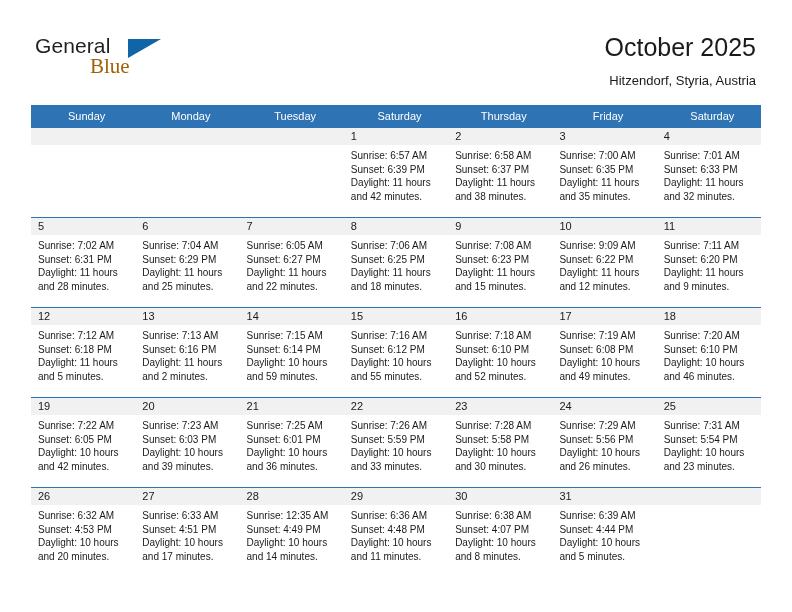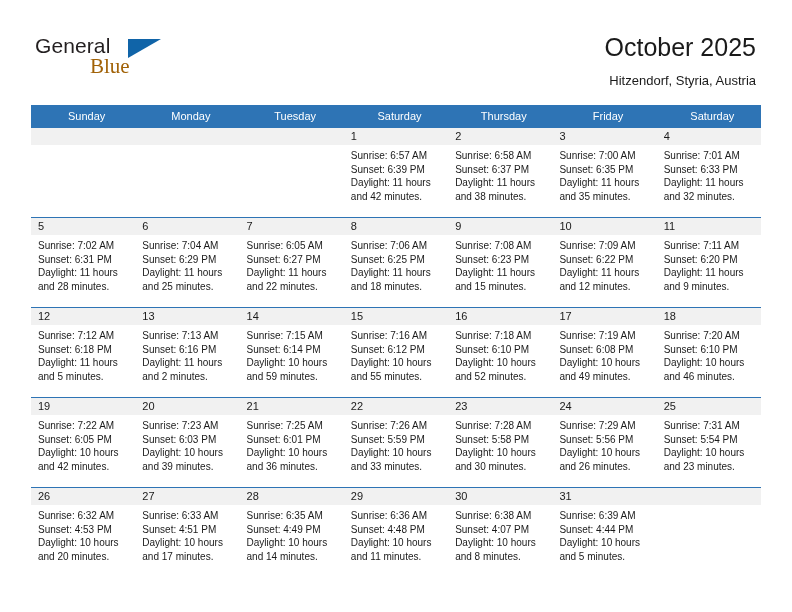--- a/index.html
+++ b/index.html
@@ -283,21 +283,21 @@
                   <div>Sunset: 6:23 PM</div>
                   <div>Daylight: 11 hours</div>
                   <div>and 15 minutes.</div>
                 </div>
               </div>
             </td>
             <td>
               <div class="daycell">
                 <div class="daynum-band">10</div>
                 <div class="details">
-                  <div>Sunrise: 7:09 AM</div>
+                  <div>Sunrise: 9:09 AM</div>
                   <div>Sunset: 6:22 PM</div>
                   <div>Daylight: 11 hours</div>
                   <div>and 12 minutes.</div>
                 </div>
               </div>
             </td>
             <td>
               <div class="daycell">
                 <div class="daynum-band">11</div>
                 <div class="details">
@@ -487,21 +487,21 @@
                   <div>Sunset: 4:51 PM</div>
                   <div>Daylight: 10 hours</div>
                   <div>and 17 minutes.</div>
                 </div>
               </div>
             </td>
             <td>
               <div class="daycell">
                 <div class="daynum-band">28</div>
                 <div class="details">
-                  <div>Sunrise: 6:35 AM</div>
+                  <div>Sunrise: 12:35 AM</div>
                   <div>Sunset: 4:49 PM</div>
                   <div>Daylight: 10 hours</div>
                   <div>and 14 minutes.</div>
                 </div>
               </div>
             </td>
             <td>
               <div class="daycell">
                 <div class="daynum-band">29</div>
                 <div class="details">

